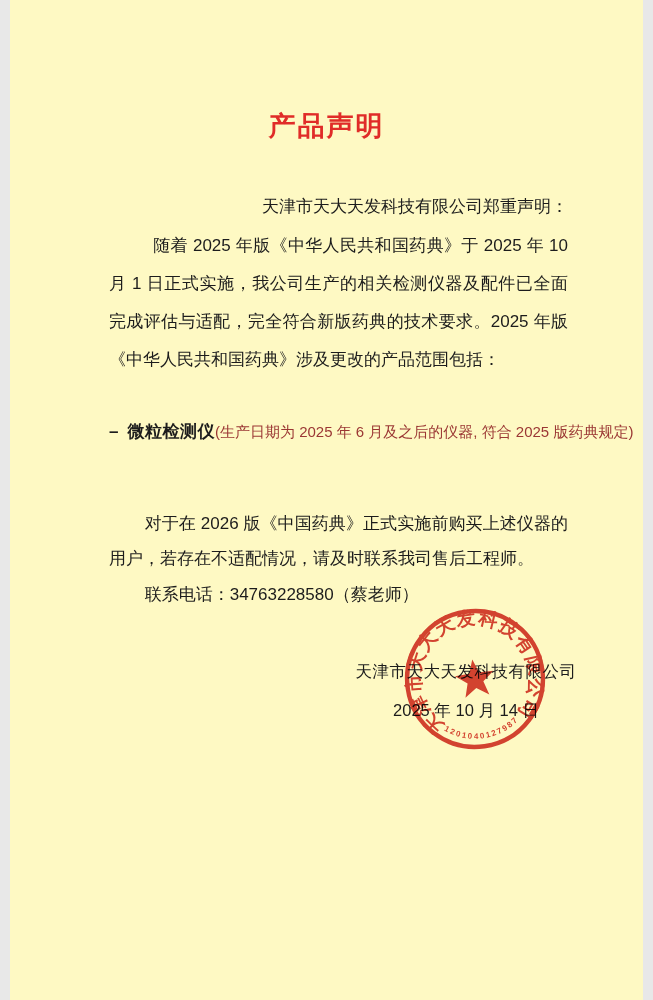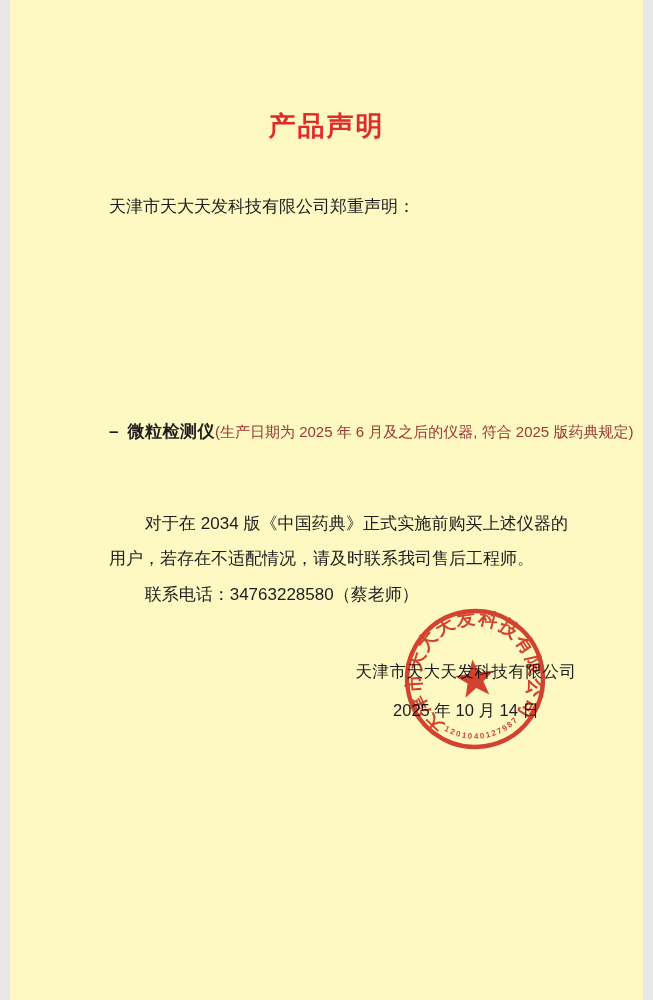--- a/index.html
+++ b/index.html
@@ -13,21 +13,21 @@
     overflow:hidden;
     margin:0 auto;
   }
   .doc-title {
     position:absolute; top:108px; left:0; width:100%;
     text-align:center;
     font-size:27px; font-weight:700; letter-spacing:2px;
     color:#e02c28;
   }
   .block { position:absolute; left:99px; width:459px; font-size:17px; }
-  .declarer { top:188px; line-height:38px; }
+  .declarer { top:188px; line-height:38px;text-align:right; }
   .para1 {
     top:227px; line-height:38px;
     text-indent:2.6em; text-align:justify; text-justify:inter-ideograph;
   }
   .products { top:415px; line-height:34px; }
   .product-item { white-space:nowrap; }
   .product-dash { display:inline-block; margin-right:9px; font-weight:700; }
   .product-name { font-weight:700; letter-spacing:0.5px; }
   .product-note { color:#9b3734; font-size:15px; }
   .para2 {
@@ -55,28 +55,29 @@
 </style>
 </head>
 <body>
 
 <div class="page">
 
   <h1 class="doc-title">产品声明</h1>
 
   <p class="block declarer">天津市天大天发科技有限公司郑重声明：</p>
 
+  <p class="block para1">随着 2025 年版《中华人民共和国药典》于 2025 年 10 月 1 日正式实施，我公司生产的相关检测仪器及配件已全面完成评估与适配，完全符合新版药典的技术要求。2025 年版《中华人民共和国药典》涉及更改的产品范围包括：</p>
 
   <div class="block products">
     <div class="product-item">
       <span class="product-dash">–</span><span class="product-name">微粒检测仪</span><span class="product-note">(生产日期为 2025 年 6 月及之后的仪器, 符合 2025 版药典规定)</span>
     </div>
   </div>
 
-  <p class="block para2">对于在 2034 版《中国药典》正式实施前购买上述仪器的用户，若存在不适配情况，请及时联系我司售后工程师。</p>
+  <p class="block para2">对于在 2026 版《中国药典》正式实施前购买上述仪器的用户，若存在不适配情况，请及时联系我司售后工程师。</p>
 
   <p class="block contact">联系电话：34763228580（蔡老师）</p>
 
   <div class="signature">
     <div class="sig-company">天津市天大天发科技有限公司</div>
     <div class="sig-date">2025 年 10 月 14 日</div>
   </div>
 
   <svg class="seal" viewBox="0 0 200 200" aria-hidden="true">
     <defs>

